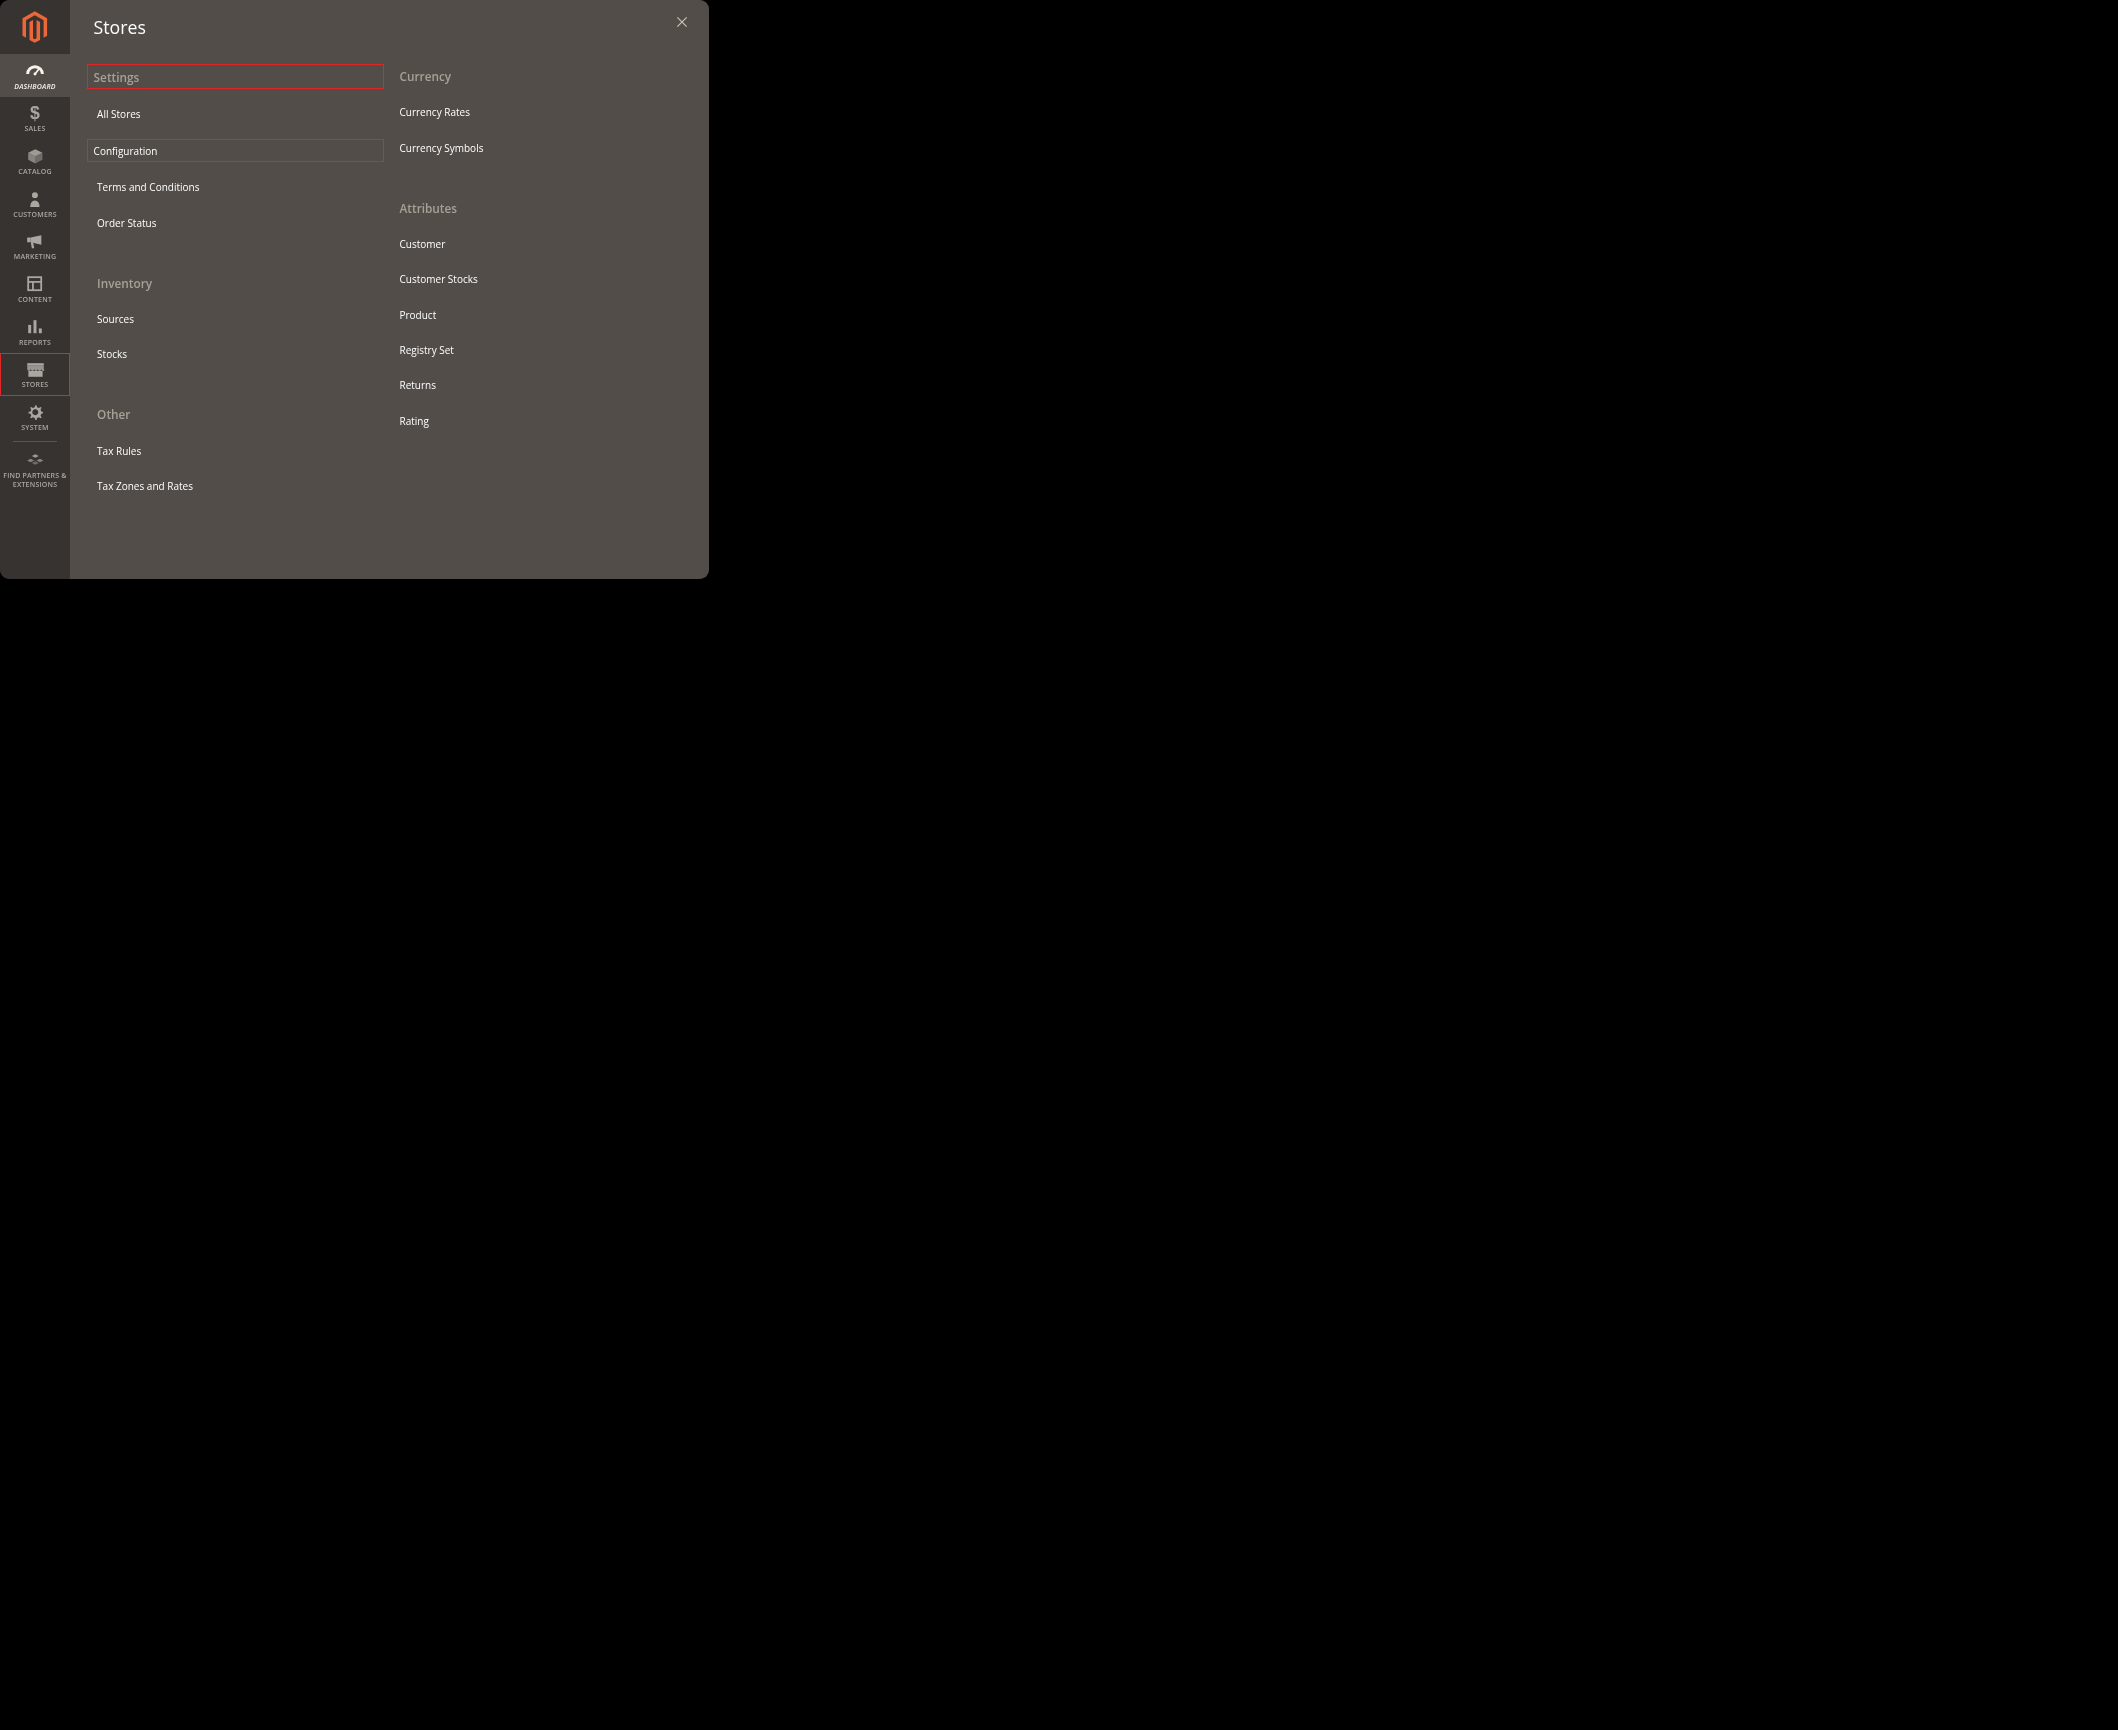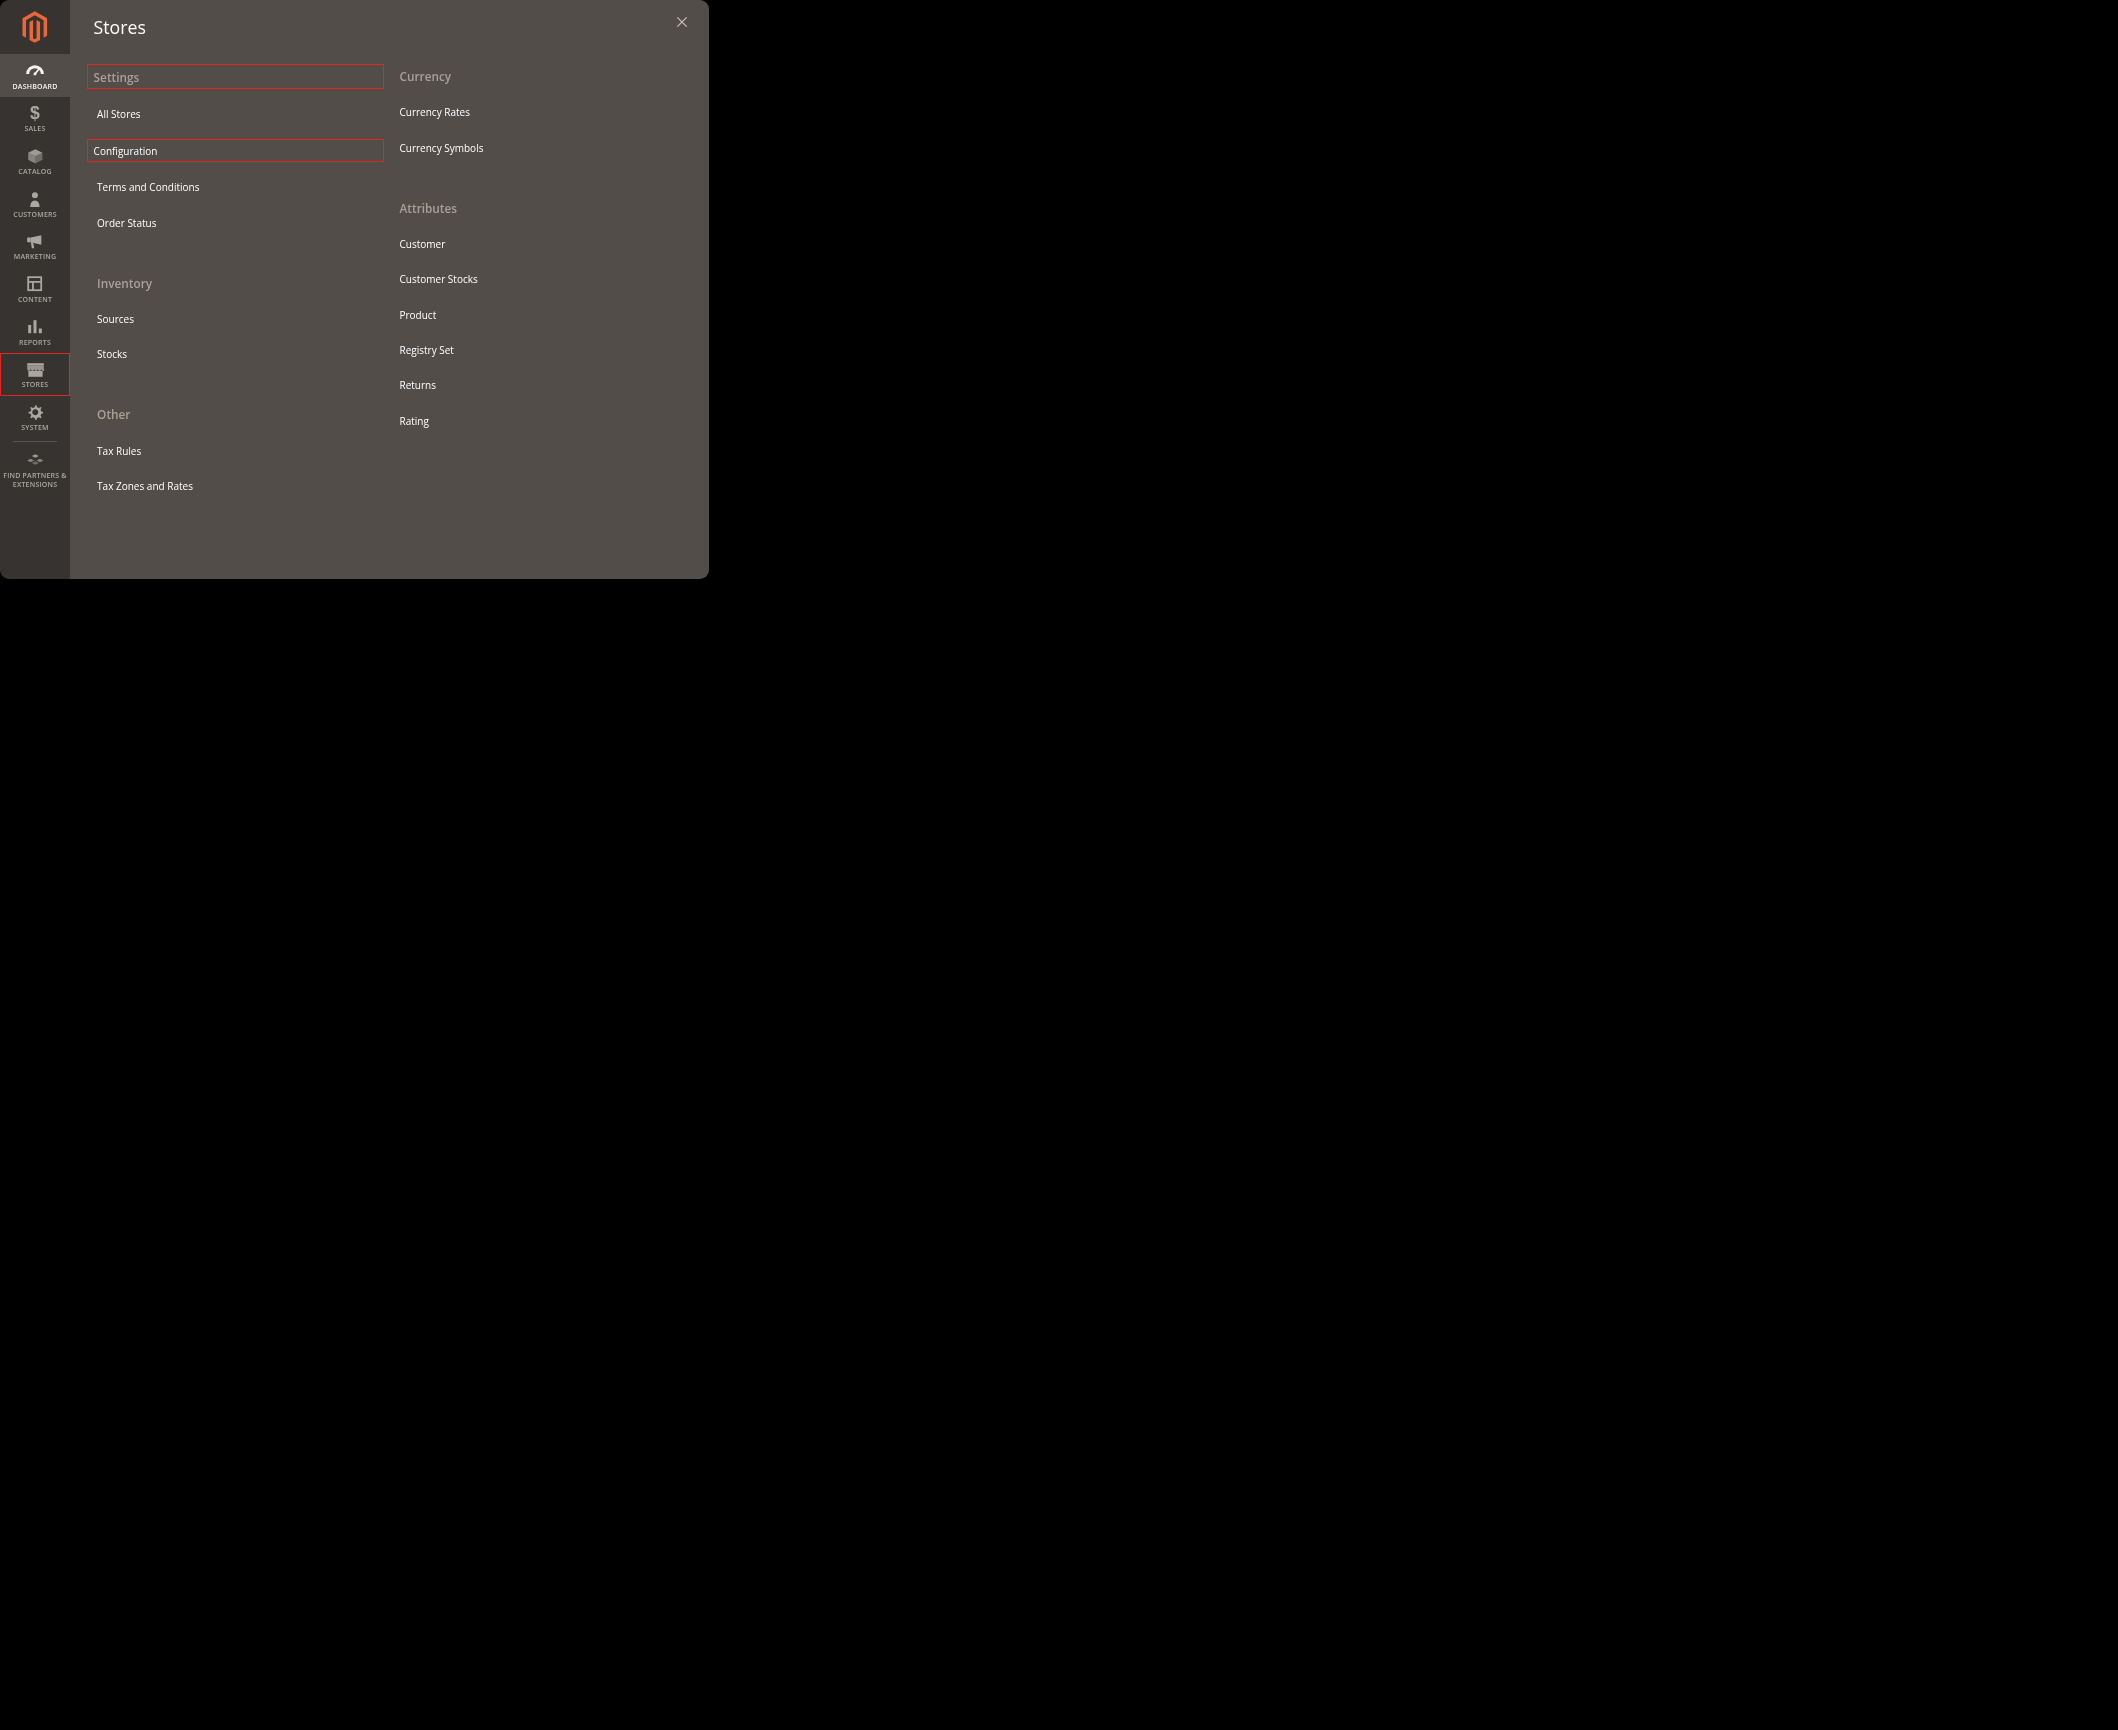--- a/index.html
+++ b/index.html
@@ -67,20 +67,21 @@
     .sidebar-item .label {
       font-size: 7px;
       letter-spacing: 0.2px;
       color: #aaa6a0;
       text-align: center;
       font-weight: 600;
       line-height: 1.2;
     }
     .sidebar-item.active .label {
       color: #f7f3eb;
+      font-style: italic;
     }
     .sidebar-item.highlight {
       outline: 1.2px solid #e22626;
       outline-offset: -1.2px;
     }
     .sidebar-divider {
       width: 44px;
       height: 0.6px;
       background: #5a5551;
       margin: 2.4px 0;

